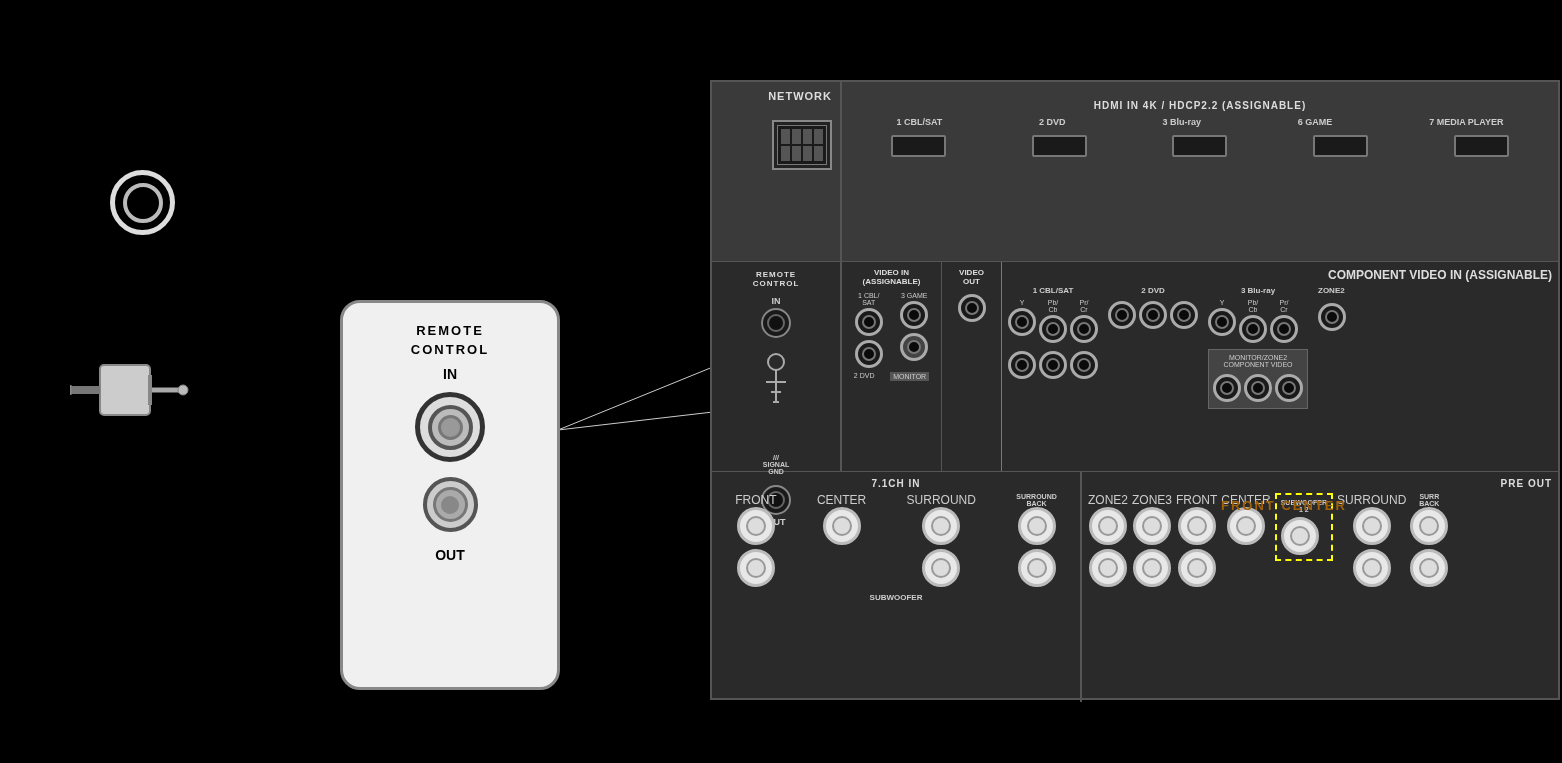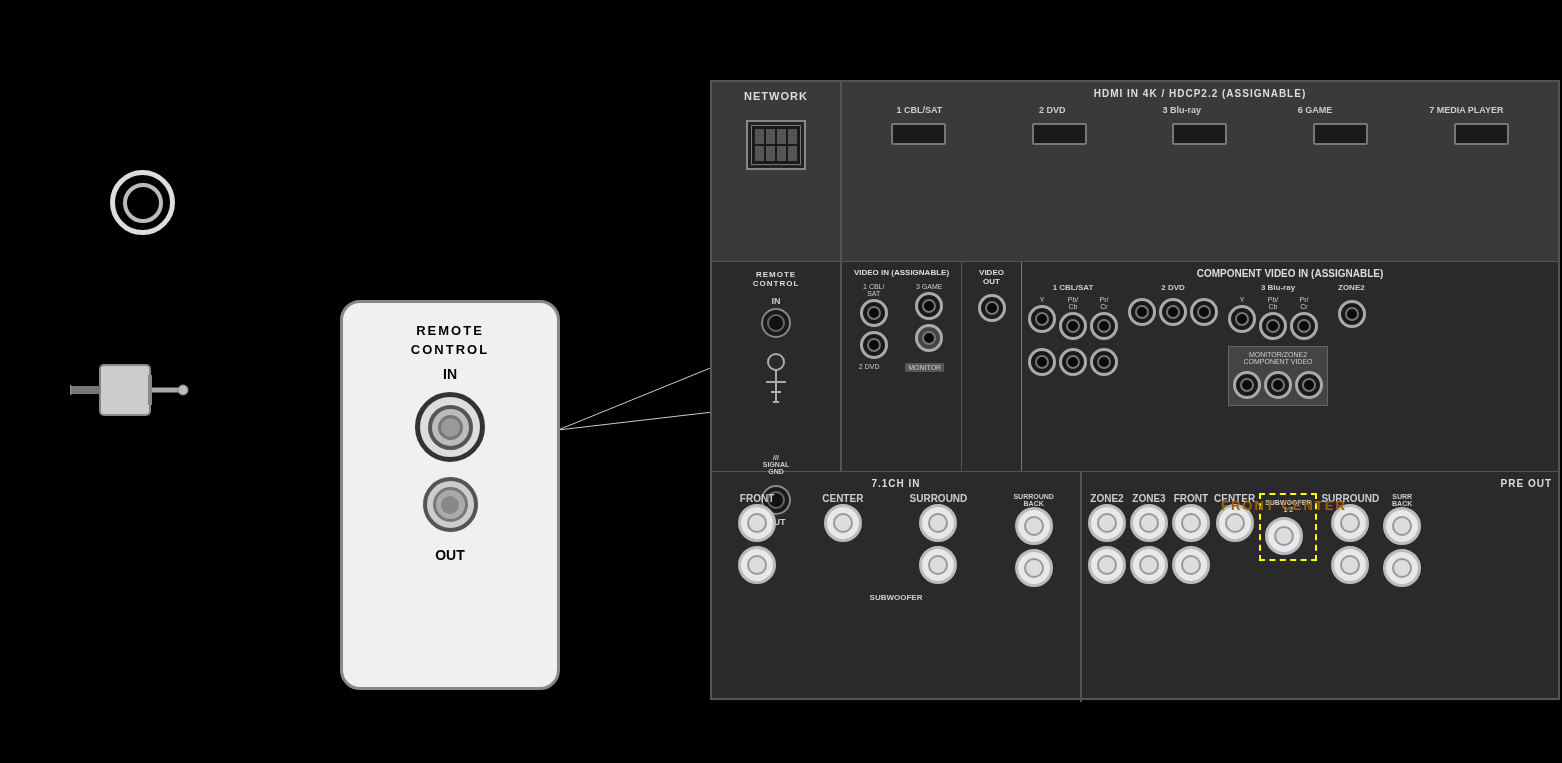--- a/index.html
+++ b/index.html
@@ -29,21 +29,21 @@
       border-bottom: 1px solid #555;
       display: flex;
       height: 180px;
     }
 
     .network-box {
       width: 130px;
       border-right: 2px solid #555;
       display: flex;
       flex-direction: column;
-      align-items: center;
+      align-items: flex-end;
       justify-content: flex-start;
       padding: 8px;
     }
 
     .network-label {
       color: #ddd;
       font-size: 11px;
       font-weight: bold;
       letter-spacing: 1px;
       margin-bottom: 8px;
@@ -71,21 +71,21 @@
       padding: 3px;
     }
 
     .network-pin {
       background: #555;
       height: 100%;
     }
 
     .hdmi-section {
       flex: 1;
-      padding: 6px 10px;
+      padding: 18px 10px;
     }
 
     .hdmi-header {
       color: #ddd;
       font-size: 10px;
       font-weight: bold;
       letter-spacing: 1px;
       margin-bottom: 6px;
       text-align: center;
     }
@@ -179,21 +179,21 @@
 
     .rc-circle-inner {
       width: 18px;
       height: 18px;
       border-radius: 50%;
       border: 2px solid #666;
       background: #111;
     }
 
     .video-in-section {
-      width: 120px;
+      width: 100px;
       border-right: 1px solid #555;
       padding: 6px;
     }
 
     .video-in-header {
       color: #ddd;
       font-size: 8px;
       font-weight: bold;
       text-align: center;
       margin-bottom: 4px;
@@ -205,23 +205,23 @@
       padding: 6px;
     }
 
     .component-section {
       flex: 1;
       padding: 6px;
     }
 
     .component-header {
       color: #ddd;
-      font-size: 10px;
-      font-weight: bold;
-      text-align: center;
+      font-size: 12px;
+      font-weight: bold;
+      text-align: right;
       margin-bottom: 4px;
     }
 
     .port-circle {
       width: 28px;
       height: 28px;
       border-radius: 50%;
       border: 3px solid #aaa;
       background: #1a1a1a;
       display: flex;
@@ -260,22 +260,22 @@
       color: #ddd;
       font-size: 10px;
       font-weight: bold;
       text-align: center;
       margin-bottom: 4px;
       letter-spacing: 1px;
     }
 
     .ch-label {
       color: #ccc;
-      font-size: 10px;
-      font-weight: bold;
+      font-size: 12px;
+      font-weight: normal;
       text-align: center;
     }
 
     .big-port {
       width: 38px;
       height: 38px;
       border-radius: 50%;
       border: 3px solid #bbb;
       background: #e8e8e8;
       display: flex;

